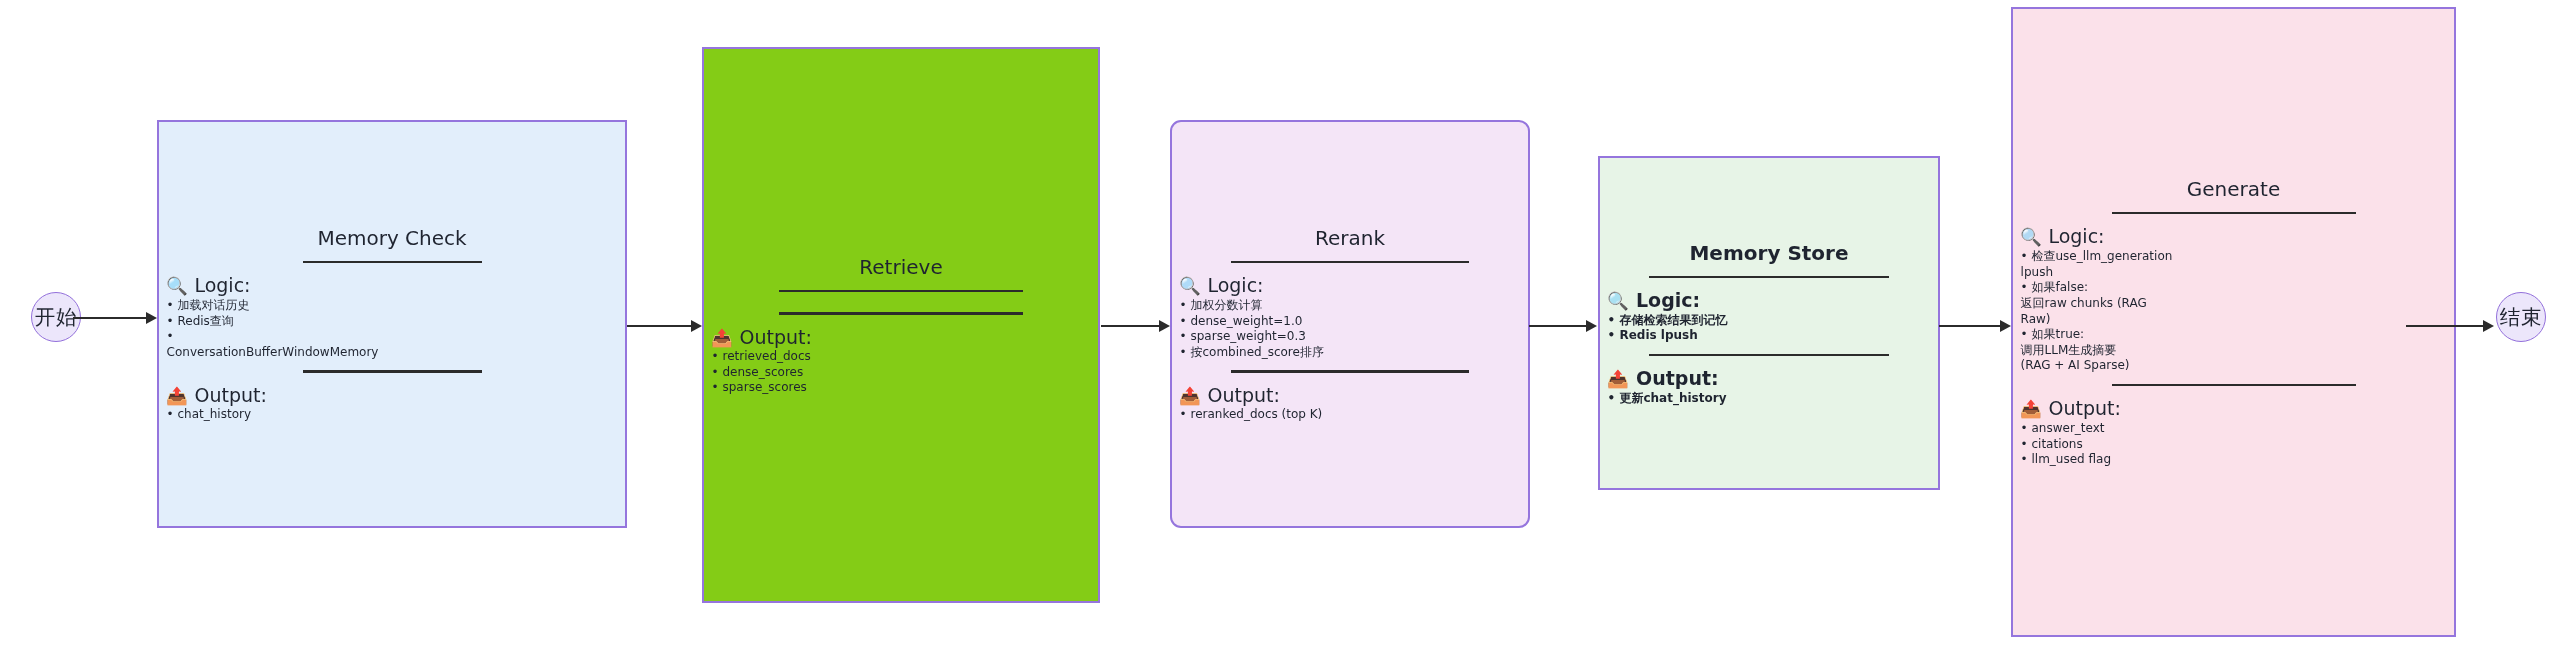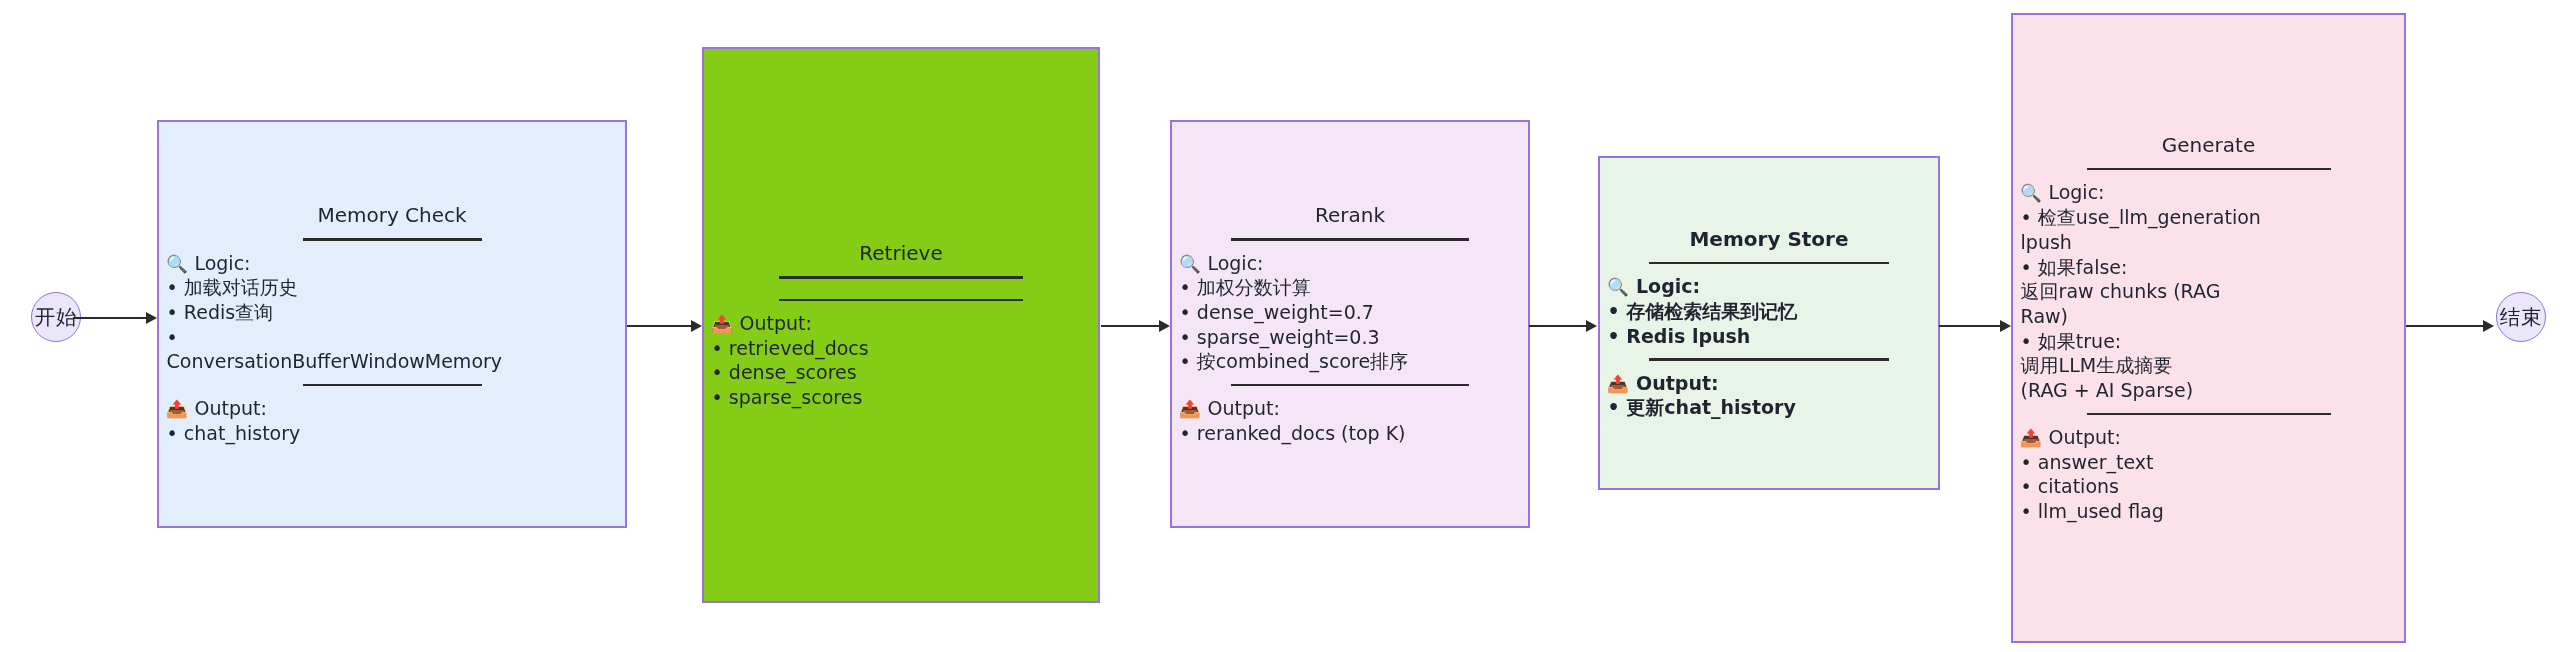--- a/index.html
+++ b/index.html
@@ -38,32 +38,32 @@
     text-align: center;
     white-space: nowrap;
   }
   .node .rule {
     height: 2.3px;
     background: #2b2b2b;
     margin: 10px 0 10px 0;
   }
   .node .section { width: 100%; display: flex; flex-direction: column; align-items: flex-start; }
   .node .line {
-    font-size: 19px;
+    font-size: 12px;
     line-height: 1.30;
     text-align: center;
     white-space: nowrap;
   }
   .node .heading { font-size: 19px; line-height: 1.30; text-align: center; white-space: nowrap; }
   .ico { font-size: 17.5px; }
 
   
   .n-blue   { background: #e2eefb; }
   .n-peach  { background: #84cc16; }
-  .n-lav    { background: #f4e5f7; }
+  .n-lav    { background: #f4e5f7; border-radius: 11px; }
   .n-green  { background: #e7f4e7; }
   .n-pink   { background: #fbe1ea; }
 
   
   .edge { position: absolute; height: 0; }
   .edge .shaft {
     position: absolute; left: 0; top: 0;
     height: 1.9px; background: #2b2b2b;
   }
   .edge .head {
@@ -138,21 +138,21 @@
 
   <div class="node n-lav" style="left:1170px; top:120px; width:360px; height:408px;">
     <div class="title">Rerank</div>
     <div class="rule" style="width:238px;"></div>
     <div class="section">
       <div class="heading">
         <span class="ico">🔍</span>
         <span>Logic:</span>
       </div>
       <div class="line">• 加权分数计算</div>
-      <div class="line">• dense_weight=0.7</div>
+      <div class="line">• dense_weight=1.0</div>
       <div class="line">• sparse_weight=0.3</div>
       <div class="line">• 按combined_score排序</div>
     </div>
     <div class="rule" style="width:238px;"></div>
     <div class="section">
       <div class="heading">
         <span class="ico">📤</span>
         <span>Output:</span>
       </div>
       <div class="line">• reranked_docs (top K)</div>
@@ -183,21 +183,21 @@
       </div>
       <div class="line">• 更新chat_history</div>
     </div>
   </div>
 
   <div class="edge" style="left:1939px; top:325px; width:72px;">
     <div class="shaft" style="width:61px;"></div>
     <div class="head" style="left:61px;"></div>
   </div>
 
-  <div class="node n-pink" style="left:2011px; top:13px; width:395px; height:630px;">
+  <div class="node n-pink" style="left:2011px; top:7px; width:445px; height:630px;">
     <div class="title">Generate</div>
     <div class="rule" style="width:244px;"></div>
     <div class="section">
       <div class="heading">
         <span class="ico">🔍</span>
         <span>Logic:</span>
       </div>
       <div class="line">• 检查use_llm_generation</div>
       <div class="line">lpush</div>
       <div class="line">• 如果false:</div>

